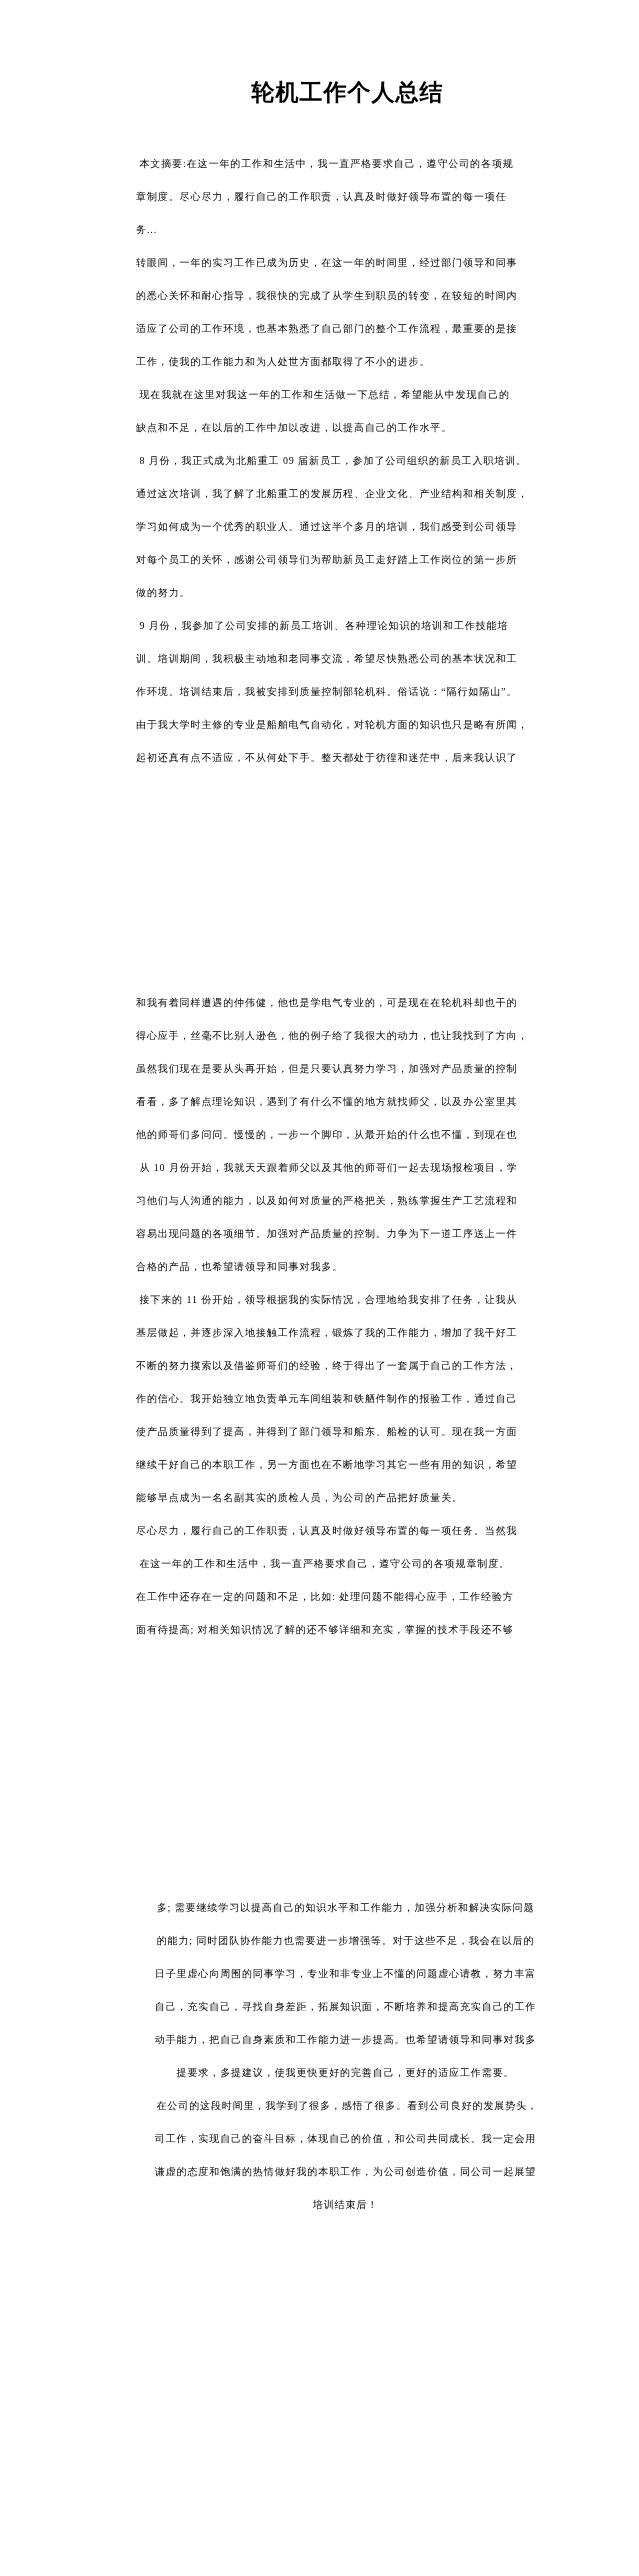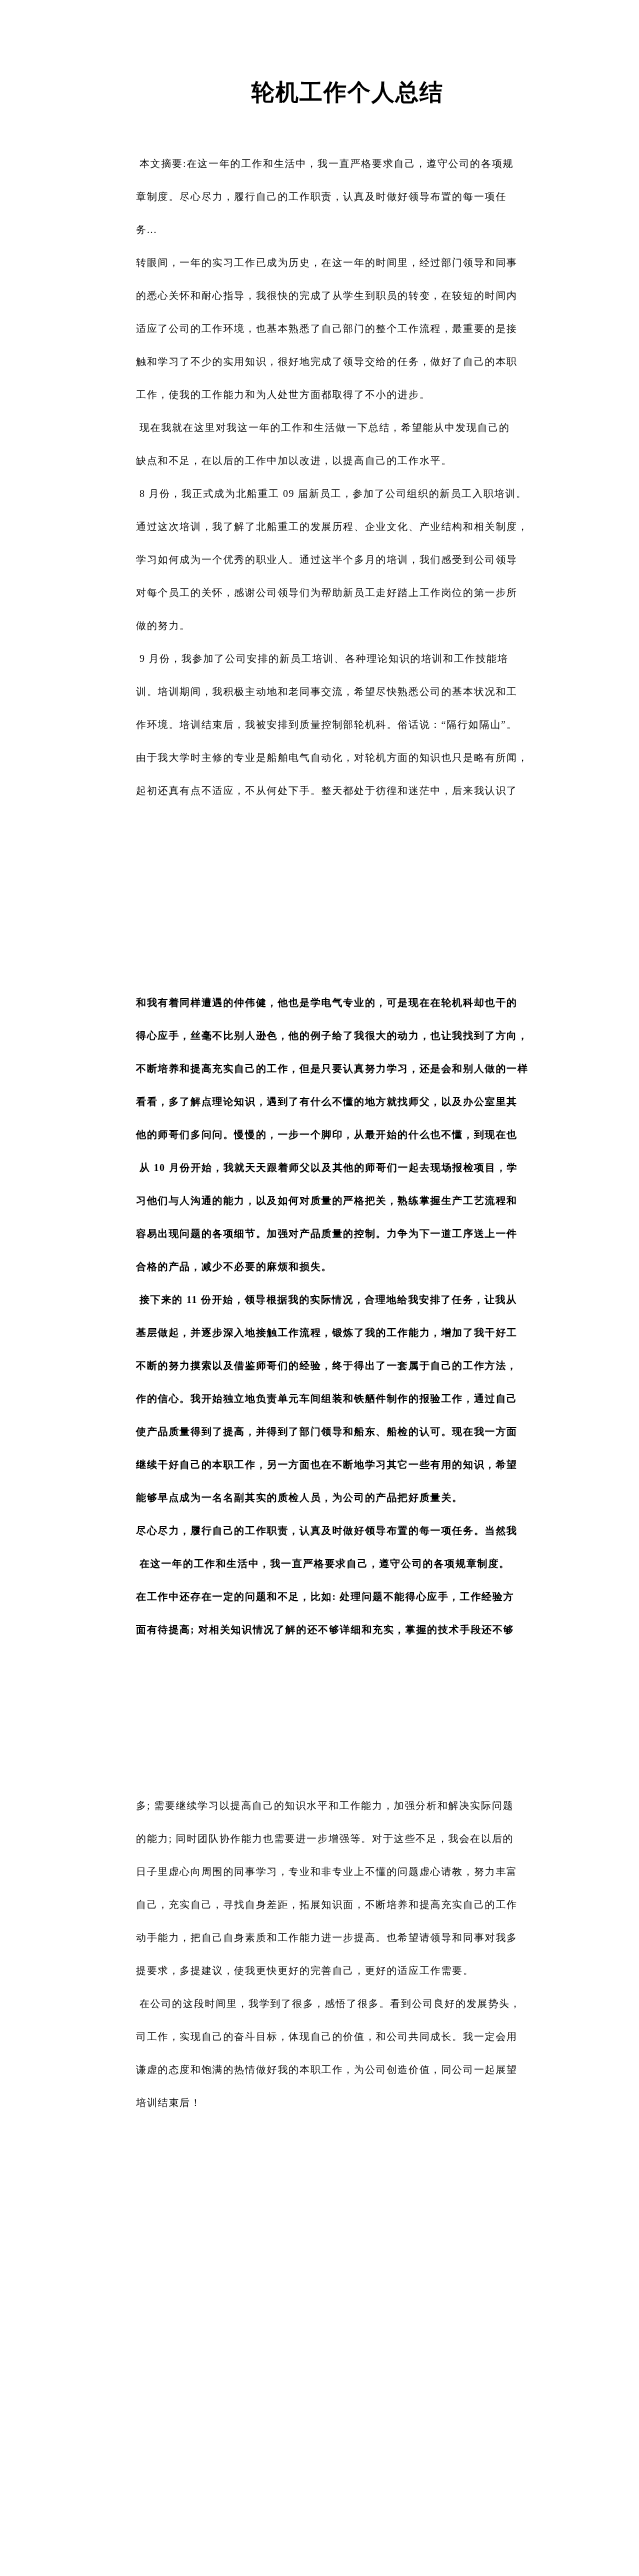--- a/index.html
+++ b/index.html
@@ -35,62 +35,61 @@
   }
   .page-block .line {
     height: 33px;
     line-height: 33px;
     font-size: 10px;
     letter-spacing: 0.9px;
     white-space: pre;
     margin-left: 40px;
   }
   #page-1-text { top: 147px; }
-  #page-2-text { top: 986px; font-weight: bold; }
-  #page-3-text { top: 1789px; }
+  #page-2-text { top: 986px; }
+  #page-3-text { top: 1891px; text-align: center; }
 </style>
 </head>
 <body>
 
 <div class="doc-canvas">
   <div class="doc-title">轮机工作个人总结</div>
 
   <div id="page-1-text" class="page-block">
       <div class="line"> 本文摘要:在这一年的工作和生活中，我一直严格要求自己，遵守公司的各项规</div>
       <div class="line">章制度。尽心尽力，履行自己的工作职责，认真及时做好领导布置的每一项任</div>
       <div class="line">务...</div>
       <div class="line">转眼间，一年的实习工作已成为历史，在这一年的时间里，经过部门领导和同事</div>
       <div class="line">的悉心关怀和耐心指导，我很快的完成了从学生到职员的转变，在较短的时间内</div>
       <div class="line">适应了公司的工作环境，也基本熟悉了自己部门的整个工作流程，最重要的是接</div>
-      <div class="line">触和学习了不少的实用知识，很好地完成了领导交给的任务，做好了自己的本职</div>
       <div class="line">工作，使我的工作能力和为人处世方面都取得了不小的进步。</div>
       <div class="line"> 现在我就在这里对我这一年的工作和生活做一下总结，希望能从中发现自己的</div>
       <div class="line">缺点和不足，在以后的工作中加以改进，以提高自己的工作水平。</div>
       <div class="line"> 8 月份，我正式成为北船重工 09 届新员工，参加了公司组织的新员工入职培训。</div>
       <div class="line">通过这次培训，我了解了北船重工的发展历程、企业文化、产业结构和相关制度，</div>
       <div class="line">学习如何成为一个优秀的职业人。通过这半个多月的培训，我们感受到公司领导</div>
       <div class="line">对每个员工的关怀，感谢公司领导们为帮助新员工走好踏上工作岗位的第一步所</div>
       <div class="line">做的努力。</div>
       <div class="line"> 9 月份，我参加了公司安排的新员工培训、各种理论知识的培训和工作技能培</div>
       <div class="line">训。培训期间，我积极主动地和老同事交流，希望尽快熟悉公司的基本状况和工</div>
       <div class="line">作环境。培训结束后，我被安排到质量控制部轮机科。俗话说：“隔行如隔山”。</div>
       <div class="line">由于我大学时主修的专业是船舶电气自动化，对轮机方面的知识也只是略有所闻，</div>
       <div class="line">起初还真有点不适应，不从何处下手。整天都处于彷徨和迷茫中，后来我认识了</div>
     </div>
 
   <div id="page-2-text" class="page-block">
       <div class="line">和我有着同样遭遇的仲伟健，他也是学电气专业的，可是现在在轮机科却也干的</div>
       <div class="line">得心应手，丝毫不比别人逊色，他的例子给了我很大的动力，也让我找到了方向，</div>
-      <div class="line">不断培养和提高充实自己的工作，但是只要认真努力学习，还是会和别人做的一样</div>
+      <div class="line">虽然我们现在是要从头再开始，但是只要认真努力学习，加强对产品质量的控制</div>
       <div class="line">看看，多了解点理论知识，遇到了有什么不懂的地方就找师父，以及办公室里其</div>
       <div class="line">他的师哥们多问问。慢慢的，一步一个脚印，从最开始的什么也不懂，到现在也</div>
       <div class="line"> 从 10 月份开始，我就天天跟着师父以及其他的师哥们一起去现场报检项目，学</div>
       <div class="line">习他们与人沟通的能力，以及如何对质量的严格把关，熟练掌握生产工艺流程和</div>
       <div class="line">容易出现问题的各项细节。加强对产品质量的控制。力争为下一道工序送上一件</div>
-      <div class="line">合格的产品，减少不必要的麻烦和损失。</div>
+      <div class="line">合格的产品，也希望请领导和同事对我多。</div>
       <div class="line"> 接下来的 11 份开始，领导根据我的实际情况，合理地给我安排了任务，让我从</div>
       <div class="line">基层做起，并逐步深入地接触工作流程，锻炼了我的工作能力，增加了我干好工</div>
       <div class="line">不断的努力摸索以及借鉴师哥们的经验，终于得出了一套属于自己的工作方法，</div>
       <div class="line">作的信心。我开始独立地负责单元车间组装和铁舾件制作的报验工作，通过自己</div>
       <div class="line">使产品质量得到了提高，并得到了部门领导和船东、船检的认可。现在我一方面</div>
       <div class="line">继续干好自己的本职工作，另一方面也在不断地学习其它一些有用的知识，希望</div>
       <div class="line">能够早点成为一名名副其实的质检人员，为公司的产品把好质量关。</div>
       <div class="line">尽心尽力，履行自己的工作职责，认真及时做好领导布置的每一项任务。当然我</div>
       <div class="line"> 在这一年的工作和生活中，我一直严格要求自己，遵守公司的各项规章制度。</div>
       <div class="line">在工作中还存在一定的问题和不足，比如: 处理问题不能得心应手，工作经验方</div>

